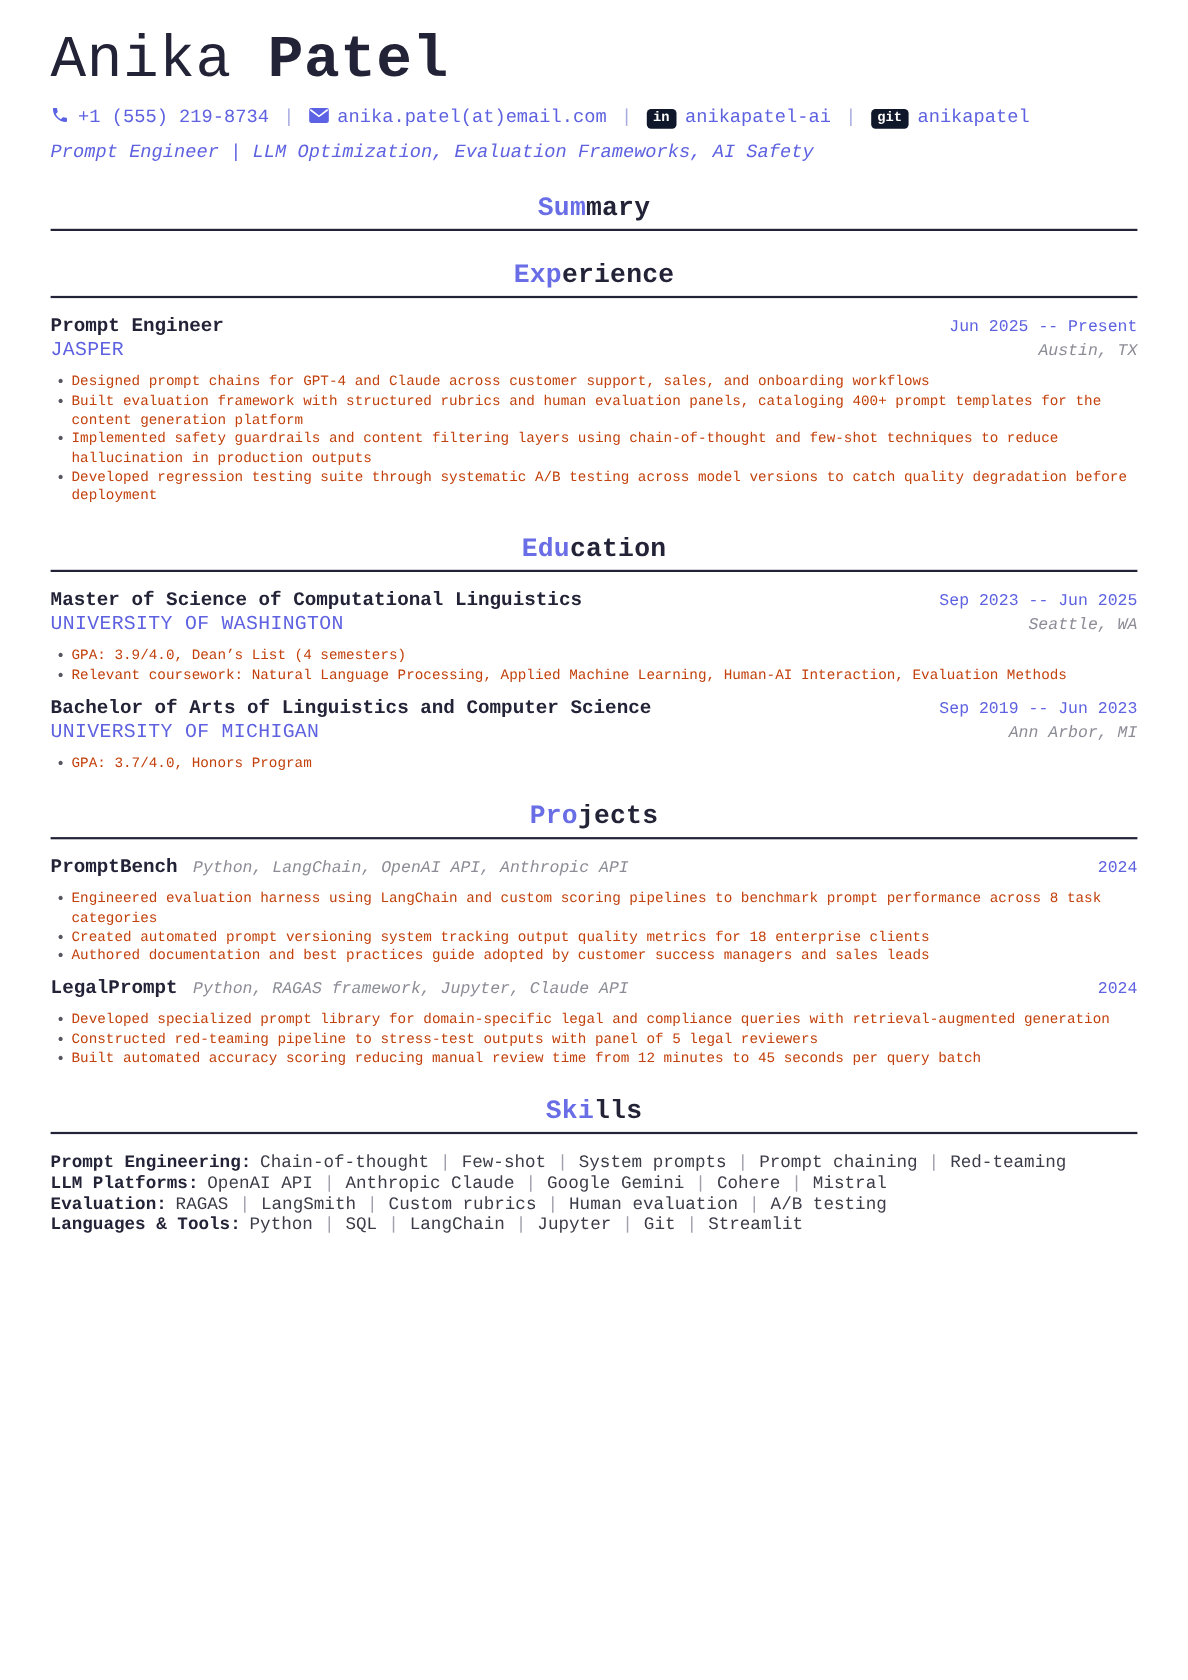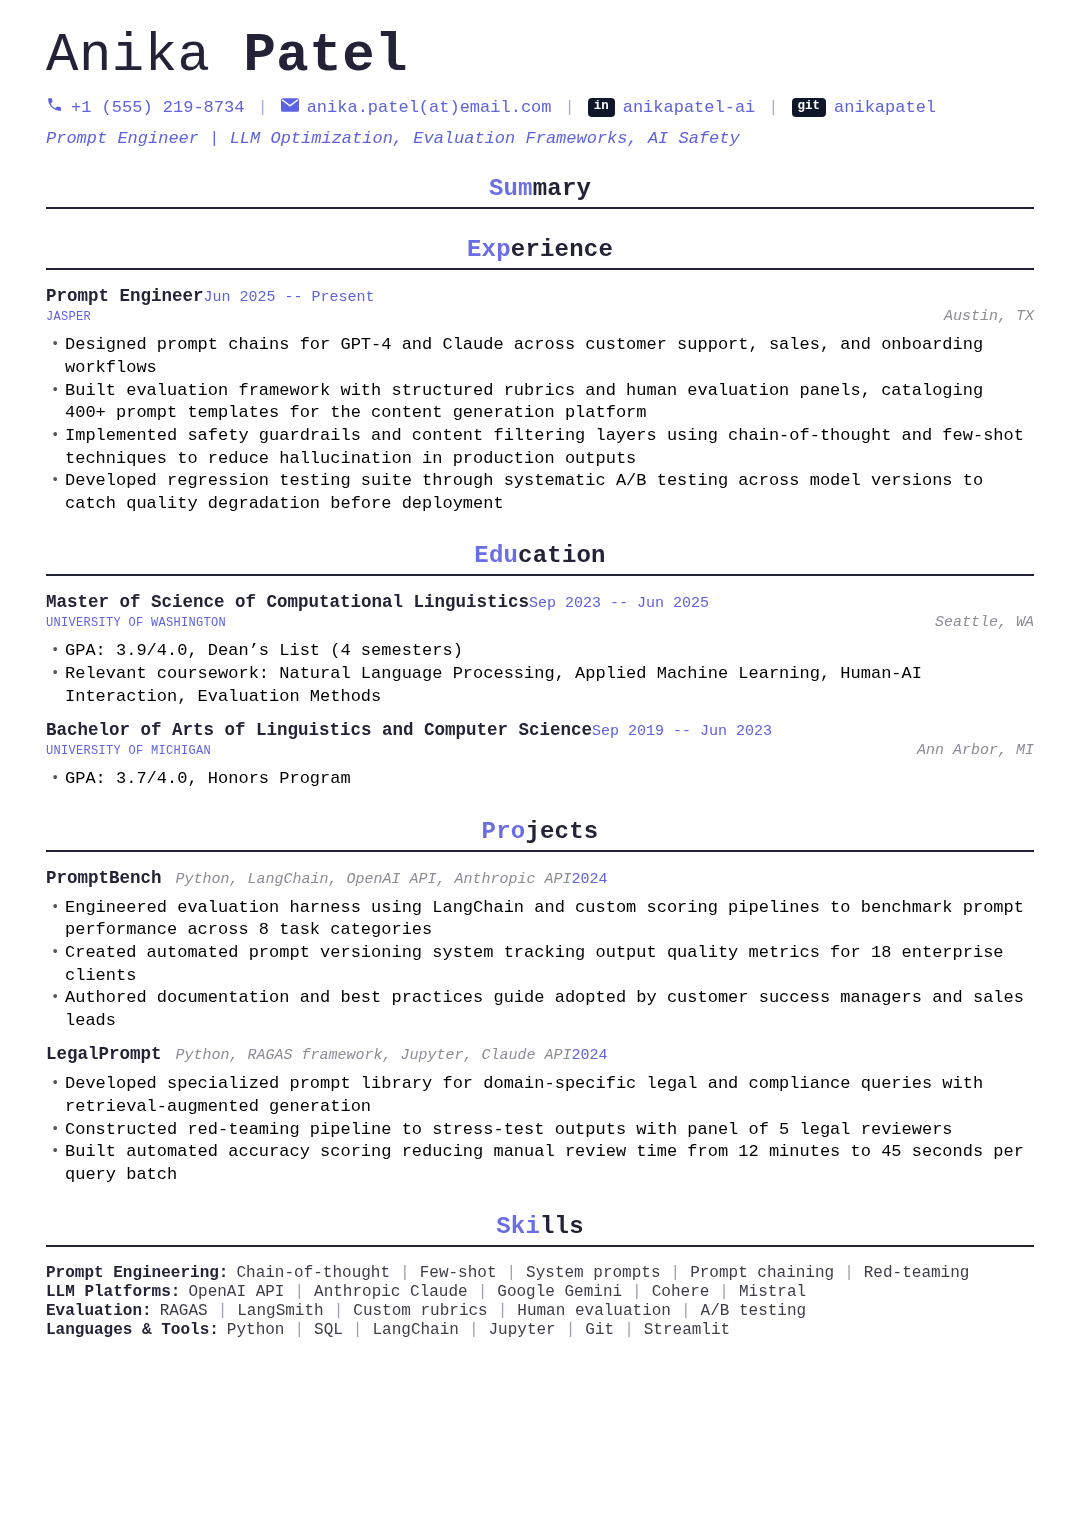--- a/index.html
+++ b/index.html
@@ -77,41 +77,41 @@
     font-size: 16.5px;
     line-height: 1.38;
     color: #3d3d49;
   }
 
   
   .entry { margin-top: 16px; }
   .entry + .entry { margin-top: 12px; }
   .entry-head {
     display: flex;
-    justify-content: flex-start;
+    justify-content: space-between;
     align-items: baseline;
   }
   .entry-title {
     font-size: 17.5px;
     font-weight: 700;
     color: #232338;
   }
   .entry-dates {
     font-size: 15px;
     color: #5e62e0;
     white-space: nowrap;
   }
   .entry-sub {
     display: flex;
     justify-content: space-between;
     align-items: baseline;
     margin-top: 2px;
   }
   .entry-org {
-    font-size: 12px;
+    font-size: 18px;
     color: #5e62e0;
     letter-spacing: 0.3px;
   }
   .entry-loc {
     font-size: 15px;
     font-style: italic;
     color: #8c8c96;
   }
   .entry-tech {
     font-size: 15px;
@@ -121,23 +121,23 @@
     margin-left: 14px;
   }
 
   ul.bullets {
     list-style: none;
     margin-top: 9px;
   }
   ul.bullets li {
     position: relative;
     padding-left: 19px;
-    font-size: 17px;
+    font-size: 13px;
     line-height: 1.33;
-    color: #000000;
+    color: #c2410c;
   }
   ul.bullets li::before {
     content: "\2022";
     position: absolute;
     left: 5px;
     top: 0;
     color: #55555f;
     font-size: 14px;
     line-height: 1.55;
   }

